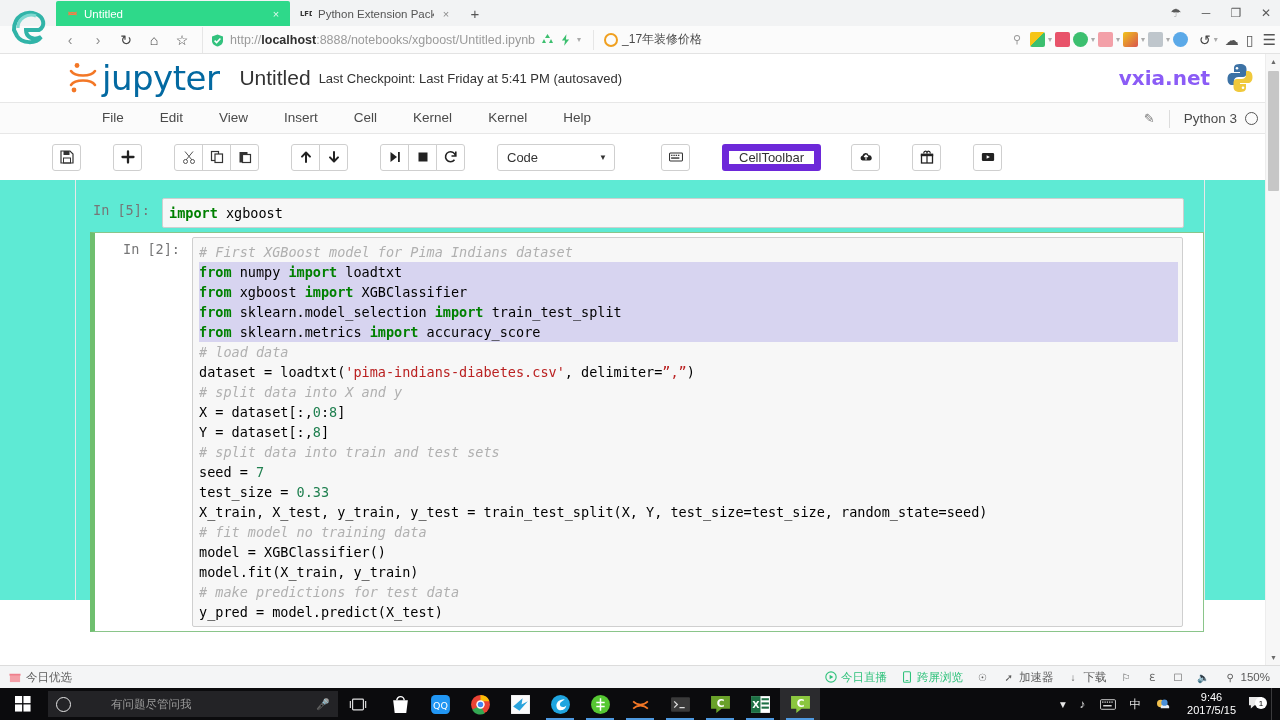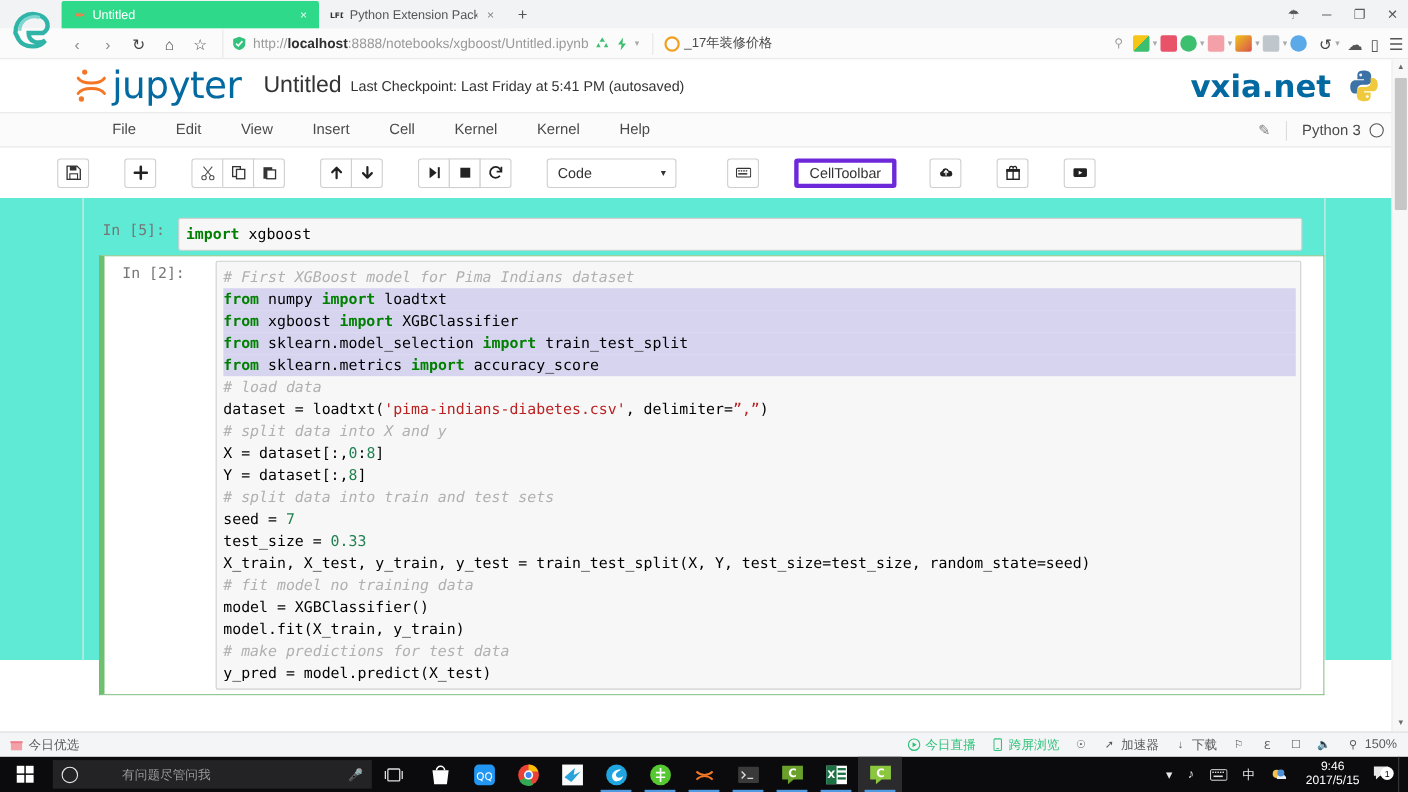--- a/index.html
+++ b/index.html
@@ -71,21 +71,21 @@
   .page { position:absolute; top:54px; left:0; width:1280px; height:611px; background:#fff; overflow:hidden; }
   .jheader {
     height:48px; display:flex; align-items:center; padding:0 0 0 68px; position:relative;
   }
   .jlogo { display:flex; align-items:center; gap:0px; }
   .jlogo svg { width:34px; height:34px; }
   .jlogo-text { font-size:34px; color:#0369a1; letter-spacing:-0.5px; font-family:"DejaVu Sans", sans-serif; }
   .nbtitle { font-size:21px; color:#333; margin-left:20px; }
   .checkpoint { font-size:13px; color:#333; margin-left:8px; }
   .jheader-right { position:absolute; right:24px; top:0; height:48px; display:flex; align-items:center; gap:14px; }
-  .vxia { font-size:28px; font-weight:bold; color:#0369a1; font-family:"DejaVu Sans", sans-serif;}
+  .vxia { font-size:20px; font-weight:bold; color:#8b5cf6; font-family:"DejaVu Sans", sans-serif;}
   .pylogo svg { width:32px; height:32px; display:block; }
 
   .menubar {
     height:32px; border-top:1px solid #e7e7e7; border-bottom:1px solid #e7e7e7;
     background:#fbfbfb; display:flex; align-items:center; padding-left:84px; position:relative;
   }
   .menu-item { font-size:13.5px; color:#4a4a4a; padding:0 18px; line-height:30px; }
   .menubar-right { position:absolute; right:22px; top:0; height:31px; display:flex; align-items:center; gap:0px; }
   .pencil { font-size:13px; color:#7a7a7a; padding:0 14px; }
   .kernel-sep { width:1px; height:18px; background:#dcdcdc; }
@@ -101,29 +101,29 @@
   }
   .tgroup .tbtn:first-child { margin-left:0; border-top-left-radius:3px; border-bottom-left-radius:3px;}
   .tgroup .tbtn:last-child { border-top-right-radius:3px; border-bottom-right-radius:3px;}
   .tbtn svg { width:14px; height:14px; }
   .celltype {
     width:118px; height:27px; border:1px solid #cfcfcf; border-radius:3px; background:#fff;
     display:flex; align-items:center; justify-content:space-between; padding:0 7px 0 9px;
     font-size:13px; color:#333;
   }
   .celltype .caret2 { font-size:8px; color:#333; }
-  .tbtn-wide { width:auto; padding:0 10px; height:27px; border:4px solid #6d28d9; background:#fff;
+  .tbtn-wide { width:auto; padding:0 10px; height:27px; border:7px solid #6d28d9; background:#fff;
     display:flex; align-items:center; justify-content:center; font-size:13px; color:#333; border-radius:3px;}
 
   
   .nbbody { background:#5eead4; height:420px; position:relative; }
   .nb-container { width:1130px; margin:0 auto; position:relative; padding-top:14px;
                   border-left:1px solid #e8e8e8; border-right:1px solid #e8e8e8; height:420px;}
   .cell { display:flex; padding:4px 0 4px 0; position:relative; }
-  .cell.selected { border:1px solid #8ac58a; border-left:5px solid #6fbf6f; background:#fff; margin-left:14px; padding-left:4px;gap:16px;}
+  .cell.selected { border:1px solid #8ac58a; border-left:5px solid #6fbf6f; background:#fff; margin-left:14px; padding-left:16px;}
   .prompt {
     width:86px; flex:0 0 86px; text-align:right; padding-right:12px; padding-top:4px;
     font-family:"DejaVu Sans Mono", monospace; font-size:13.5px; color:#767677;
   }
   .cell.selected .prompt { width:81px; flex:0 0 81px; }
   .inputarea {
     flex:1; margin-right:20px; background:#f7f7f7; border:1px solid #cfcfcf; border-radius:2px;
     padding:4px 4px 4px 6px;
     font-family:"DejaVu Sans Mono", monospace; font-size:13.5px; line-height:20px; color:#000;
     white-space:pre; overflow:hidden;

